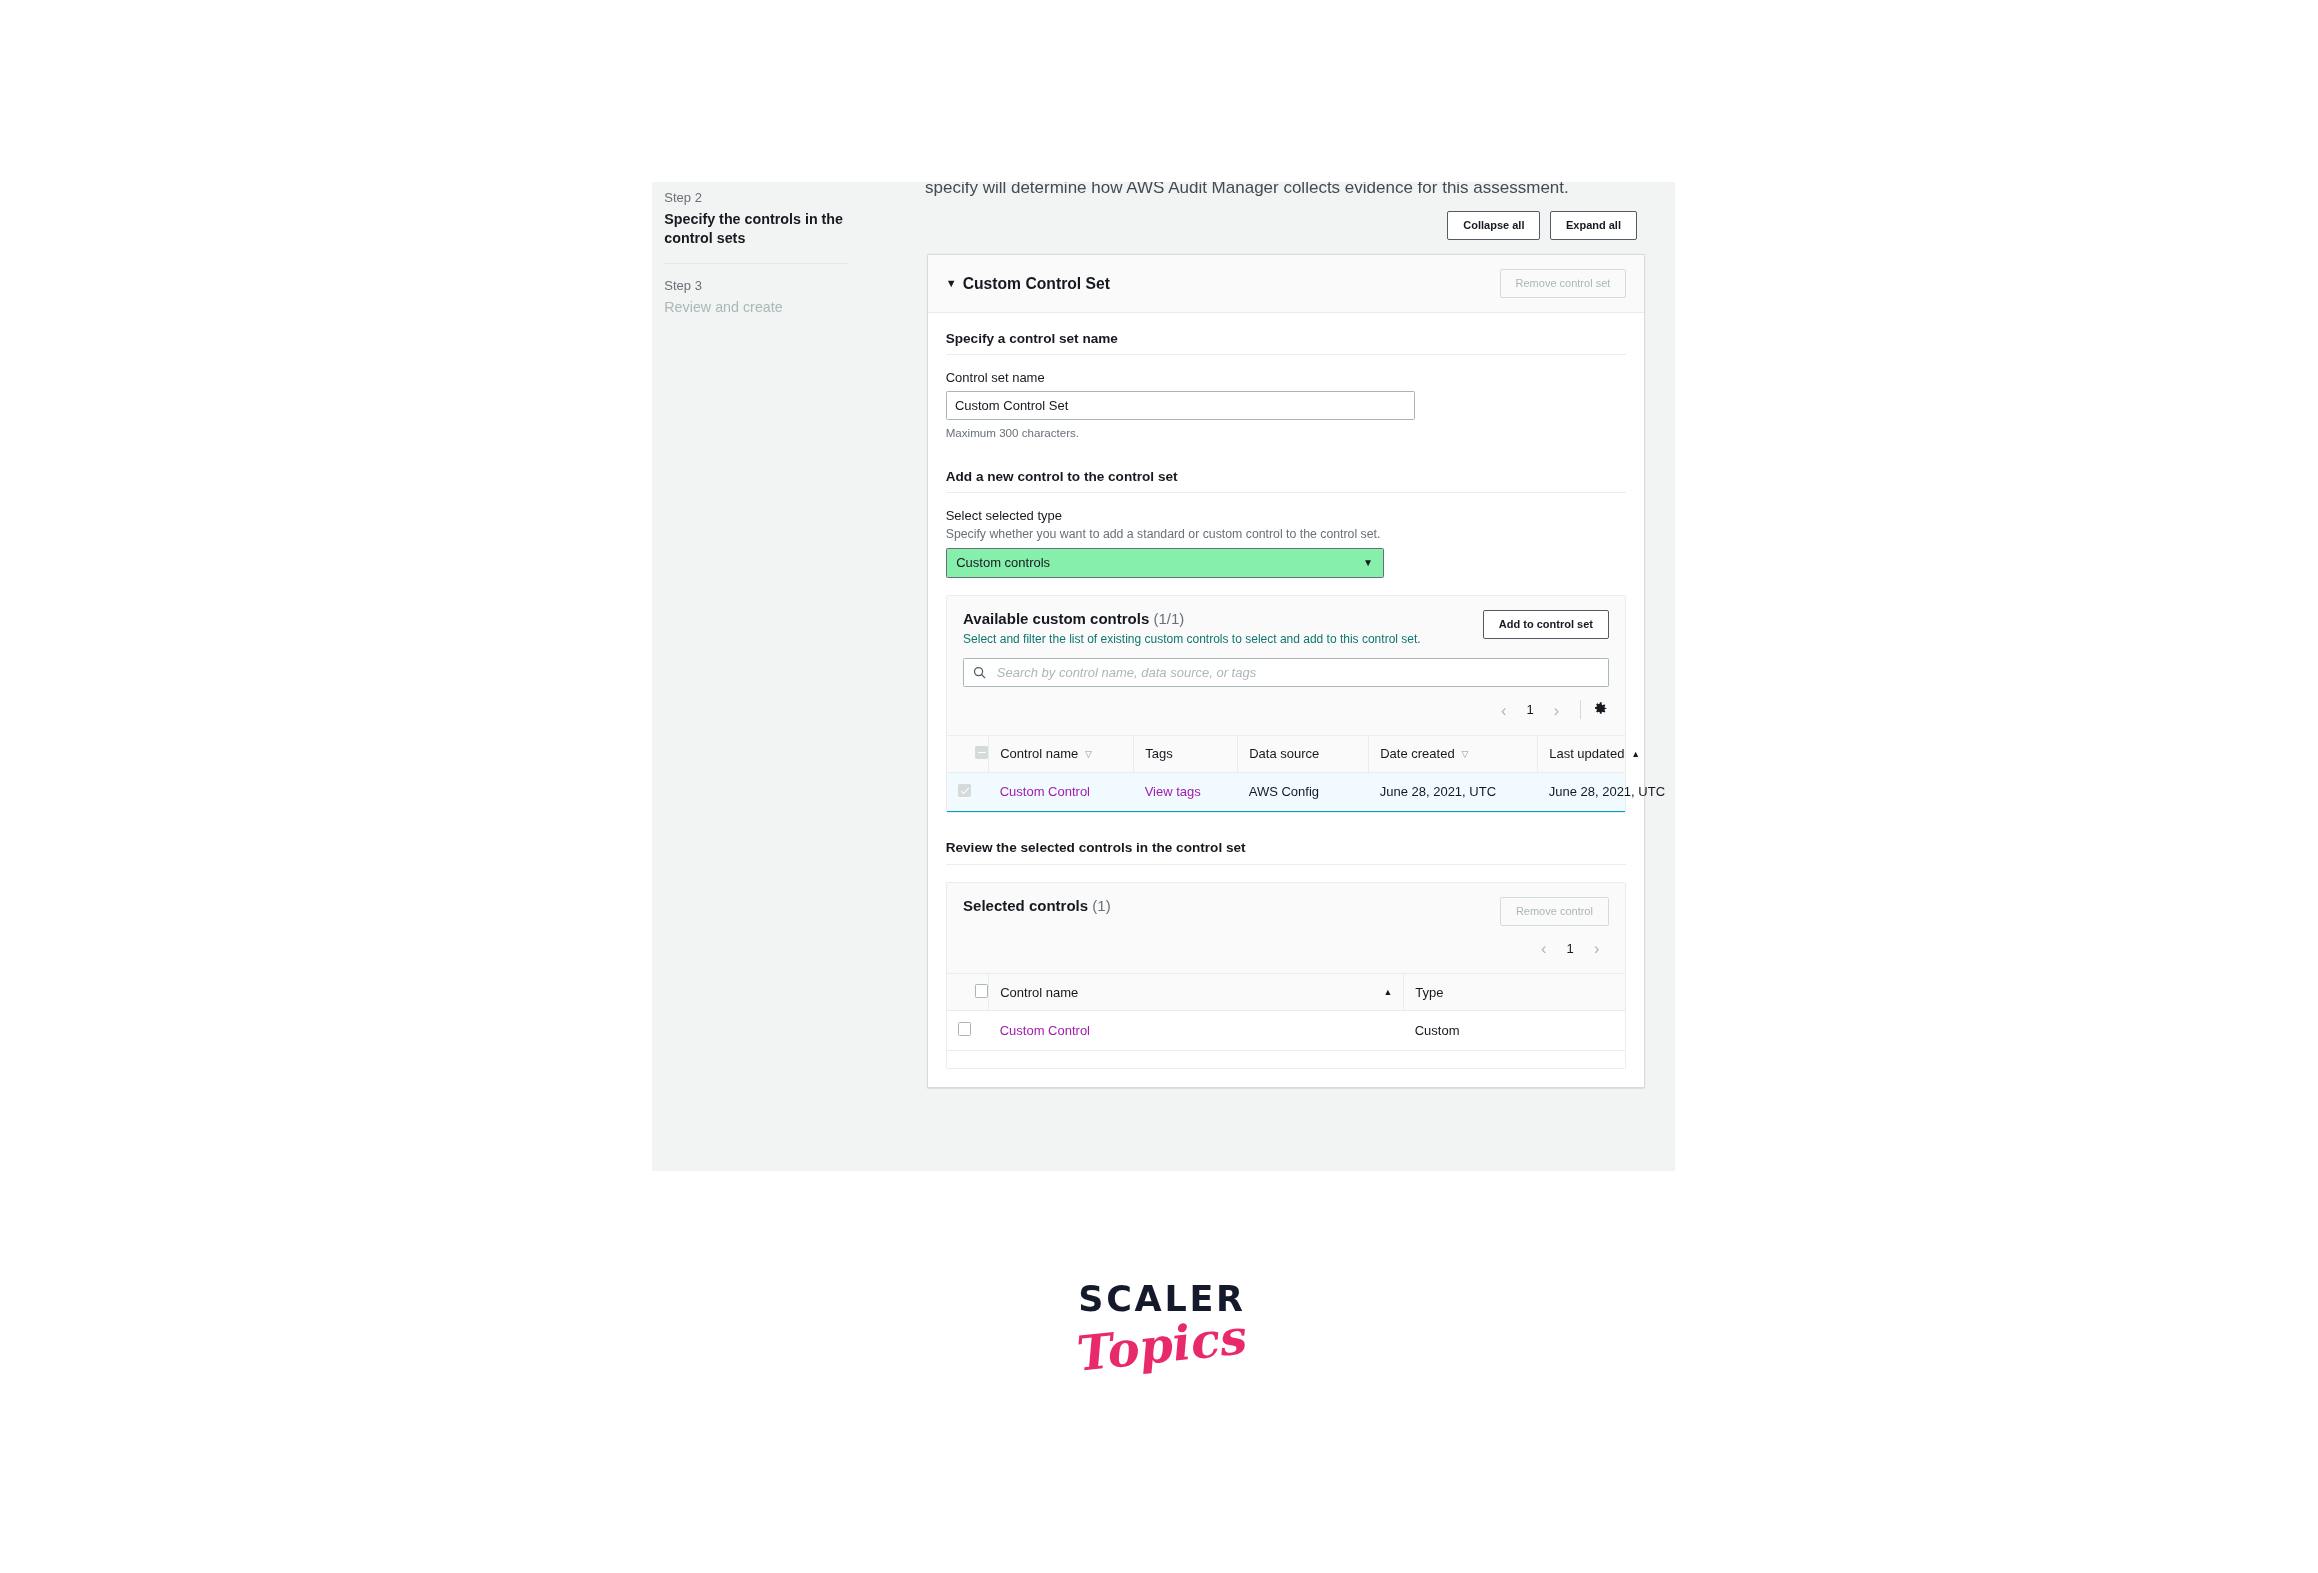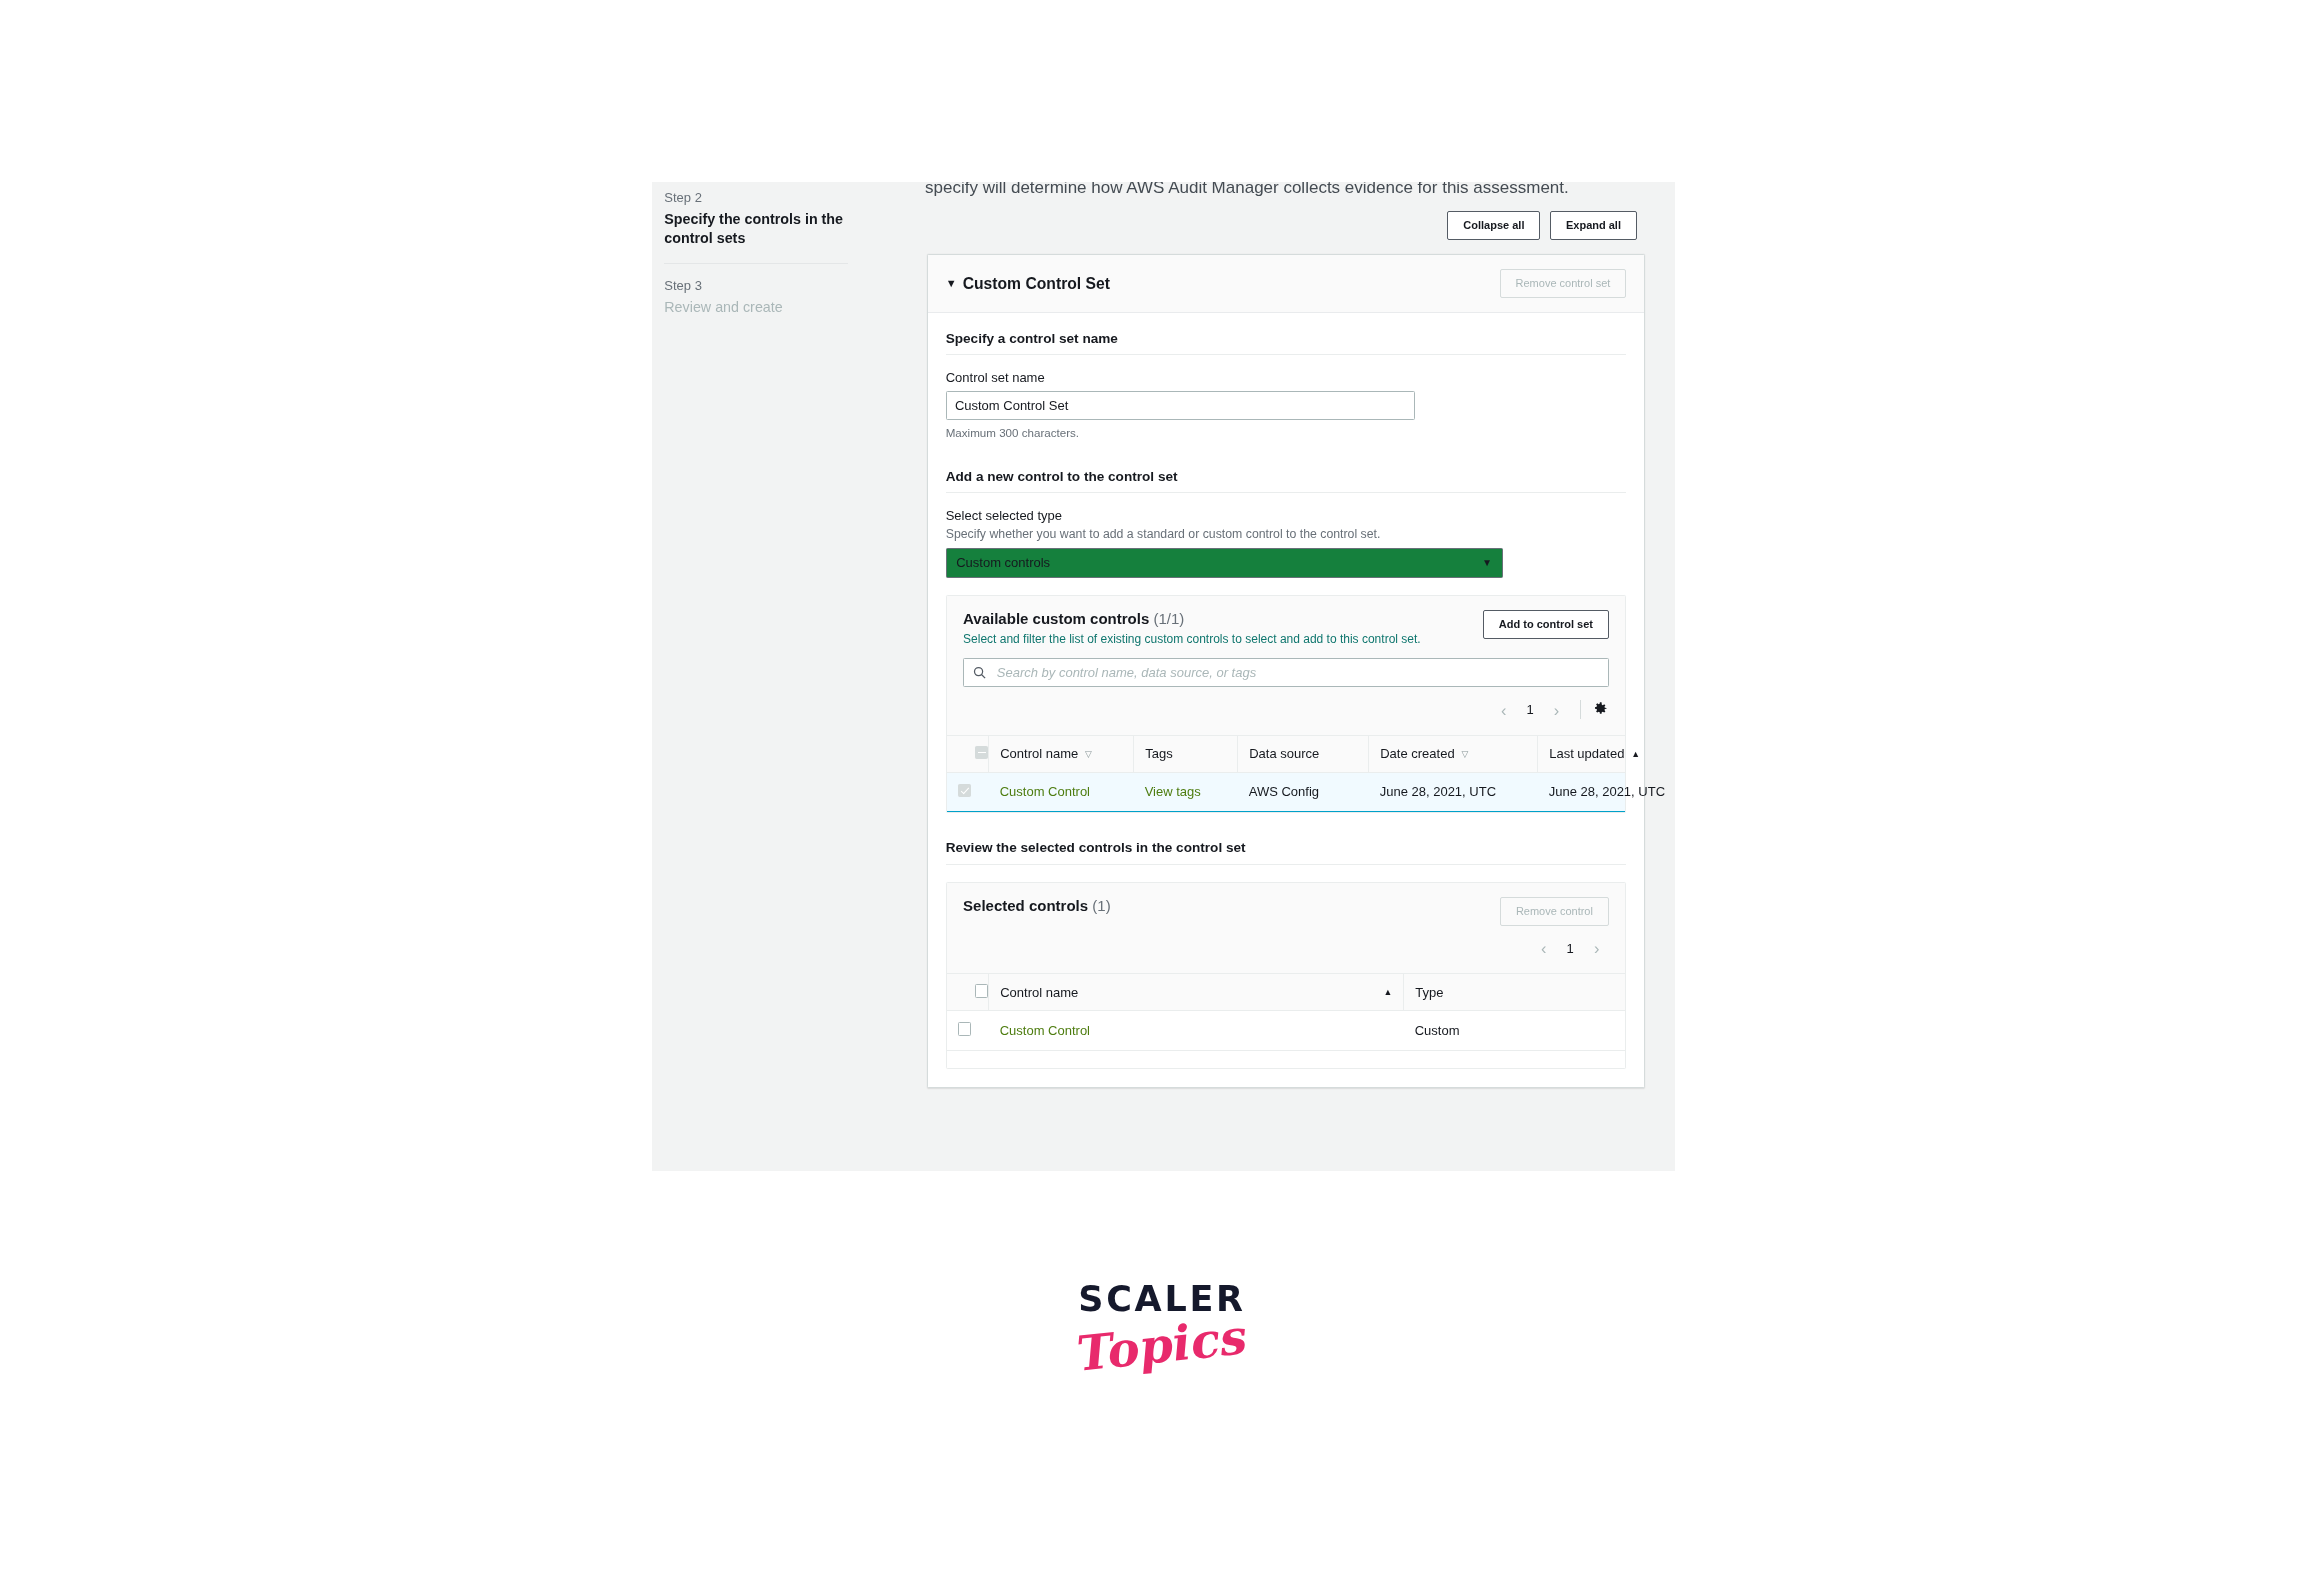--- a/index.html
+++ b/index.html
@@ -164,25 +164,25 @@
     border-radius: 1.4px;
     background: #ffffff;
     font-family: "Liberation Sans", sans-serif;
     font-size: 13px;
     color: #16191f;
     padding: 0 8.2px;
     outline: none;
   }
   .select-box {
     box-sizing: border-box;
-    width: 557px;
+    width: 438px;
     height: 30px;
     border: 0.7px solid #687078;
     border-radius: 1.4px;
-    background: #15803d;
+    background: #86efac;
     display: flex;
     align-items: center;
     justify-content: space-between;
     padding: 0 9.5px;
     font-size: 13px;
     color: #16191f;
     cursor: pointer;
   }
   .select-caret { font-size: 10.2px; color: #16191f; }
 
@@ -293,21 +293,21 @@
   table.tbl td {
     font-size: 13px;
     color: #16191f;
     padding: 11px 0 11px 11px;
     border-bottom: 0.7px solid #eaeded;
     white-space: nowrap;
   }
   .th-inner { display: flex; align-items: center; gap: 6.8px; }
   .sort-desc { font-size: 8.9px; color: #879596; }
   .sort-asc { font-size: 8.9px; color: #16191f; }
-  .lnk { color: #4d7c0f; cursor: pointer; }
+  .lnk { color: #a21caf; cursor: pointer; }
 
   tr.row-selected td {
     background: #f1faff;
     border-top: 1.4px solid #00a1c9;
     border-bottom: 1.4px solid #00a1c9;
   }
 
   
   .cbox {
     box-sizing: border-box;

